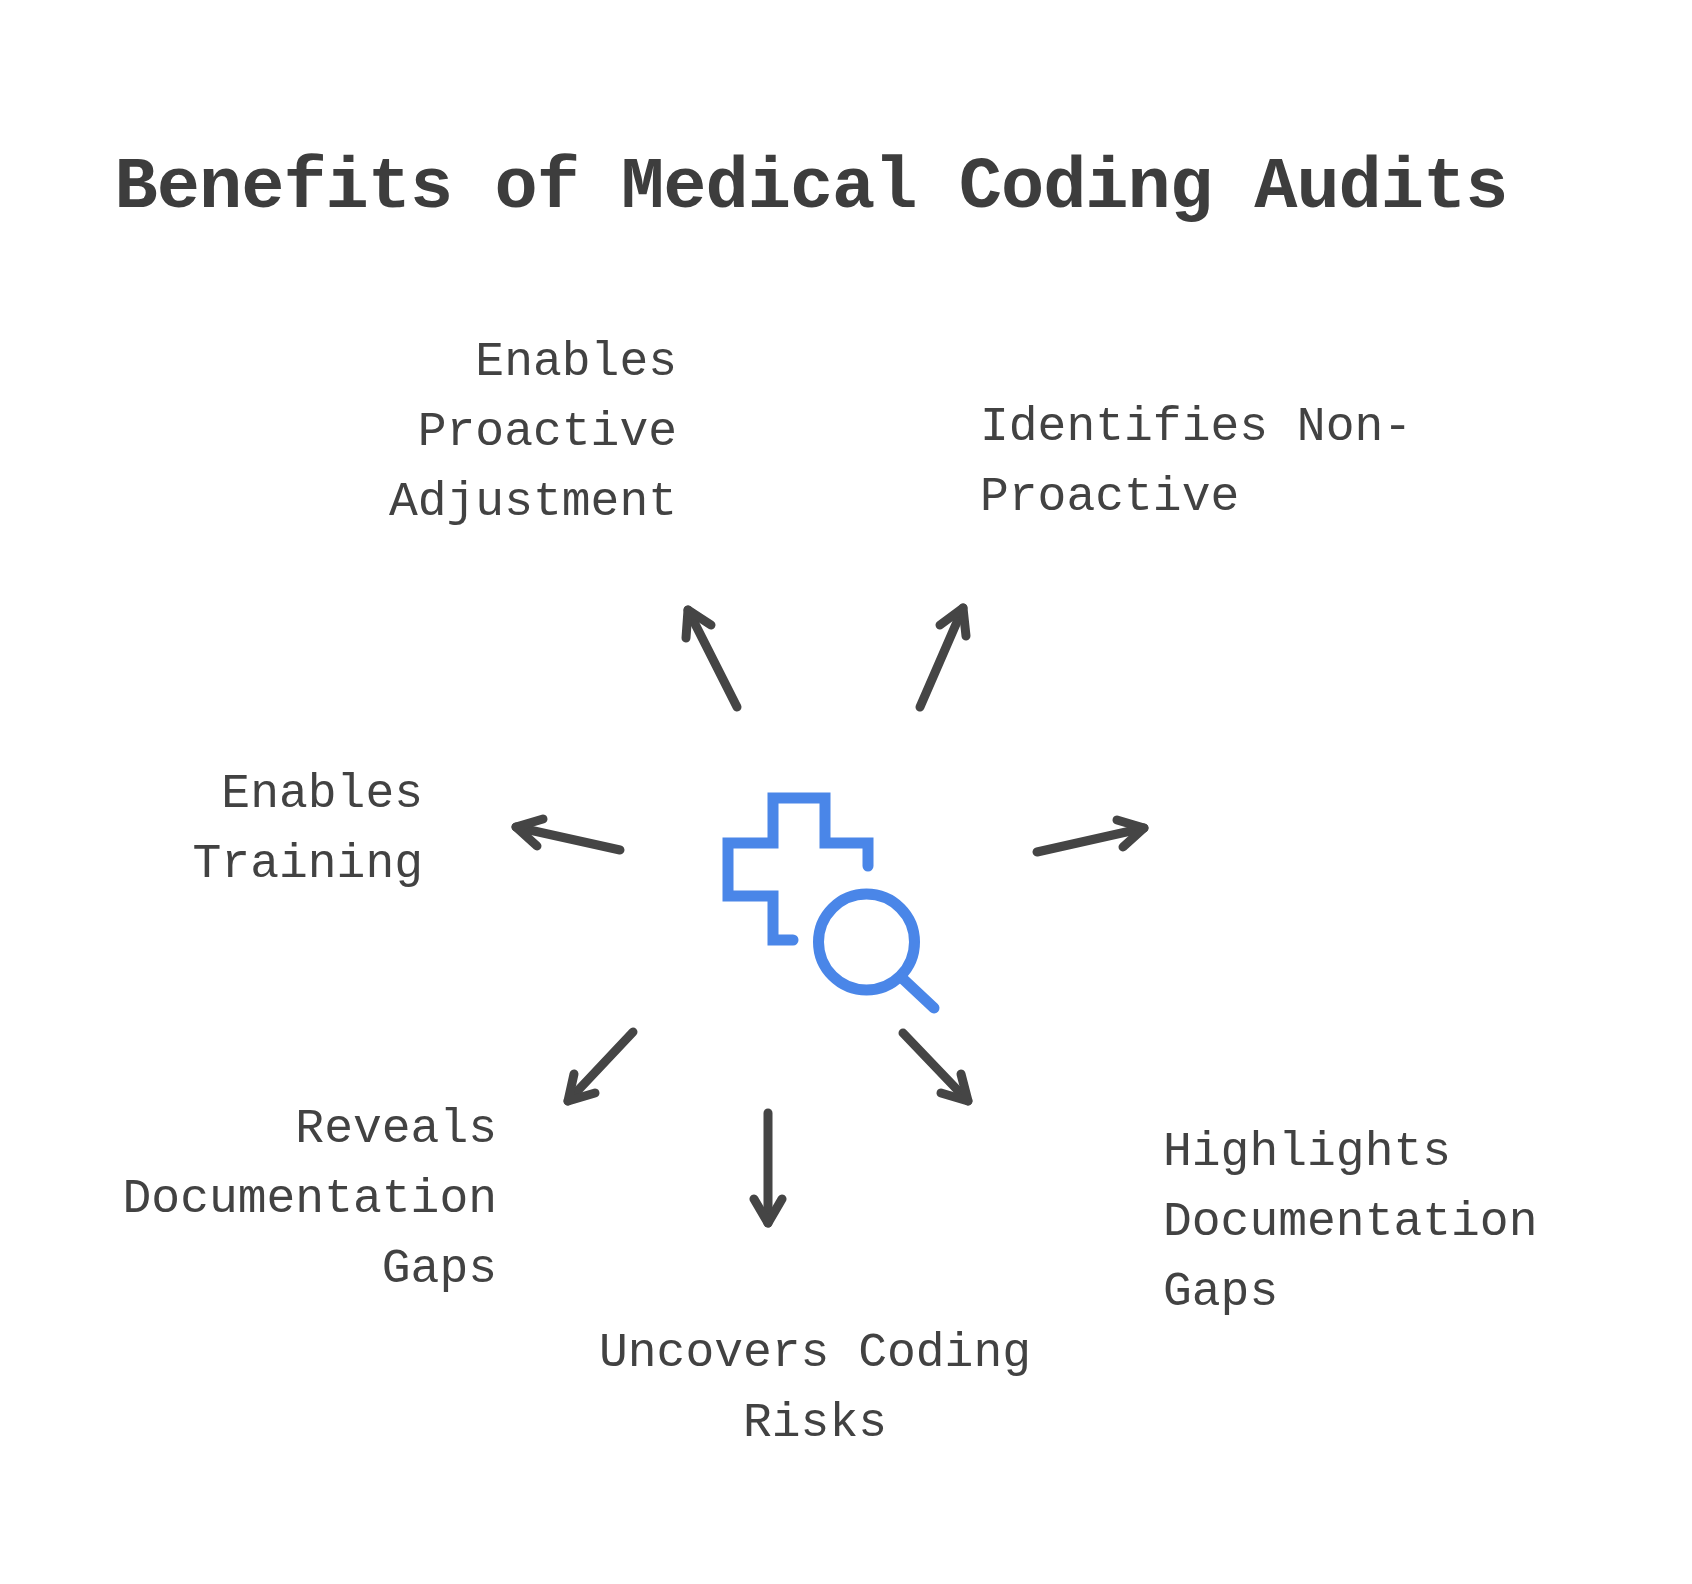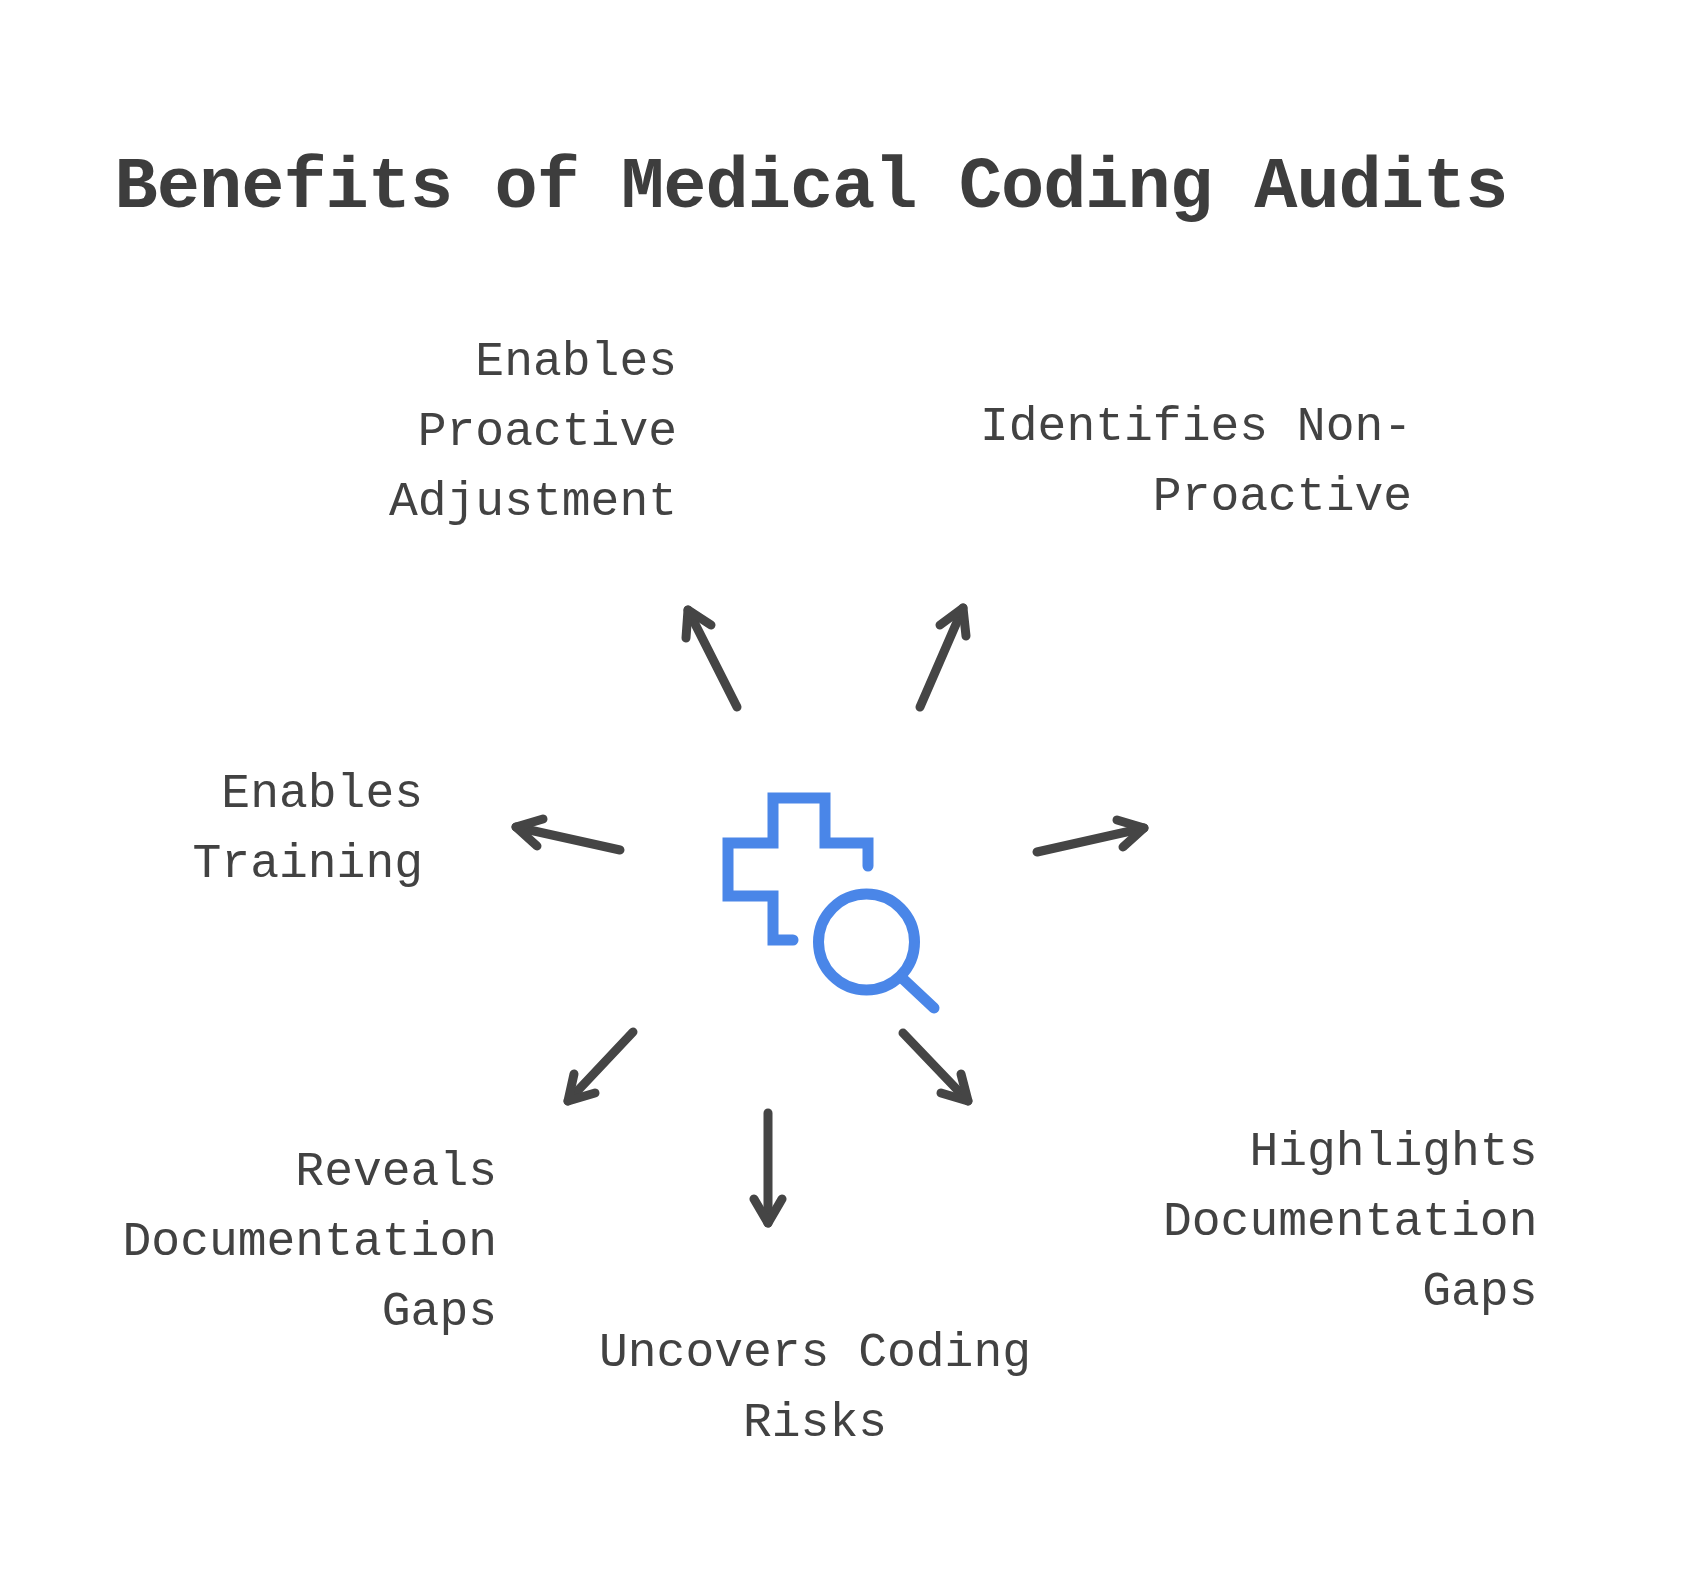--- a/index.html
+++ b/index.html
@@ -20,21 +20,21 @@
     color:#3d3d3d;
     white-space:nowrap;
   }
   .node-label{
     position:absolute;
     font-size:48px;line-height:70px;
     color:#424242;
     white-space:nowrap;
   }
   .align-right{text-align:right;}
-  .align-left{text-align:right;}
+  .align-left{text-align:left;}
   .align-center{text-align:center;transform:translateX(-50%);}
 </style>
 </head>
 <body>
 
 <div id="canvas">
 
   <svg id="figure-svg" viewBox="0 0 1692 1584" xmlns="http://www.w3.org/2000/svg">
 
     <g fill="none" stroke="#4a86e8" stroke-width="11">
@@ -88,21 +88,21 @@
     <div>Identifies Non-</div>
     <div>Proactive</div>
   </div>
 
   <div class="node-label align-right" style="right:1269px;top:759px;">
     <div>Enables</div>
     <div>Training</div>
   </div>
 
 
-  <div class="node-label align-right" style="right:1195px;top:1137px;">
+  <div class="node-label align-right" style="right:1195px;top:1094px;">
     <div>Reveals</div>
     <div>Documentation</div>
     <div>Gaps</div>
   </div>
 
   <div class="node-label align-center" style="left:815px;top:1318px;">
     <div>Uncovers Coding</div>
     <div>Risks</div>
   </div>
 

